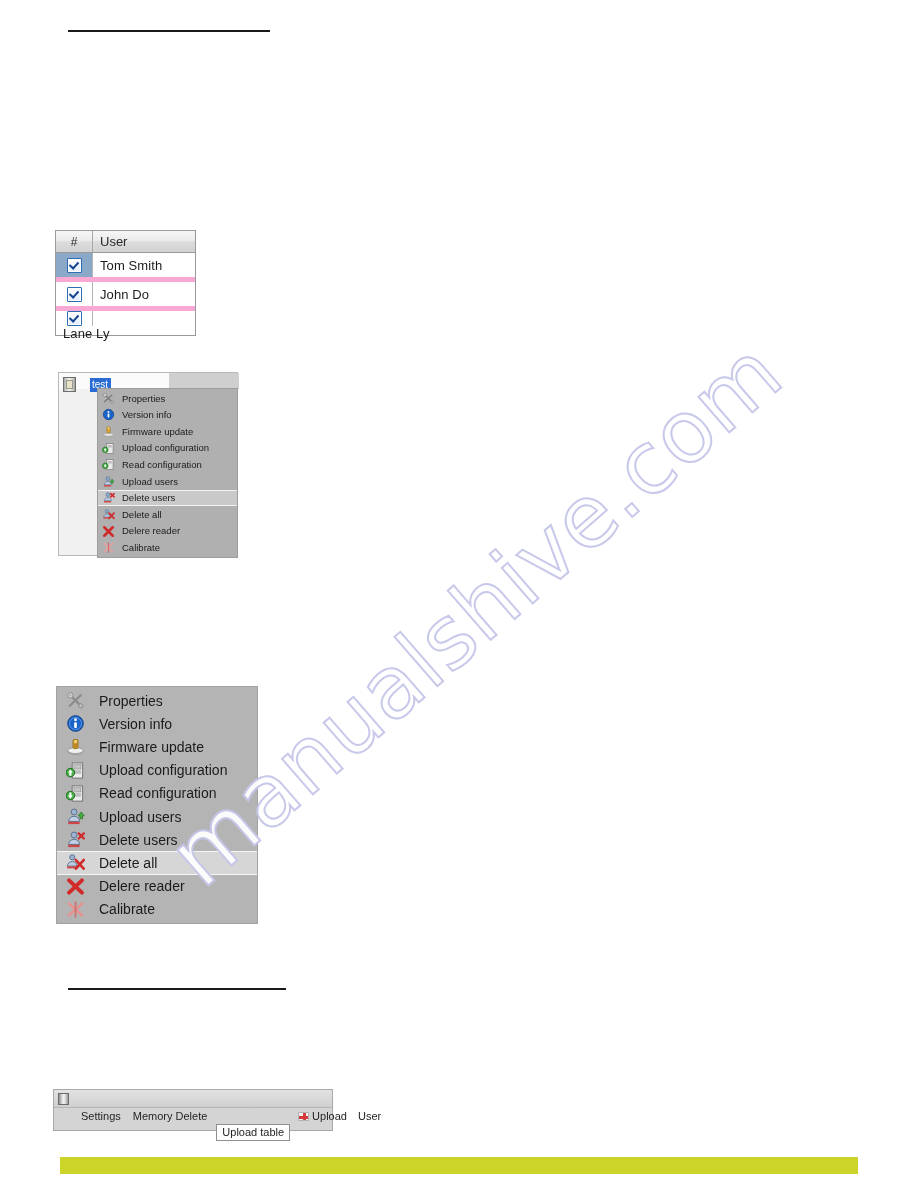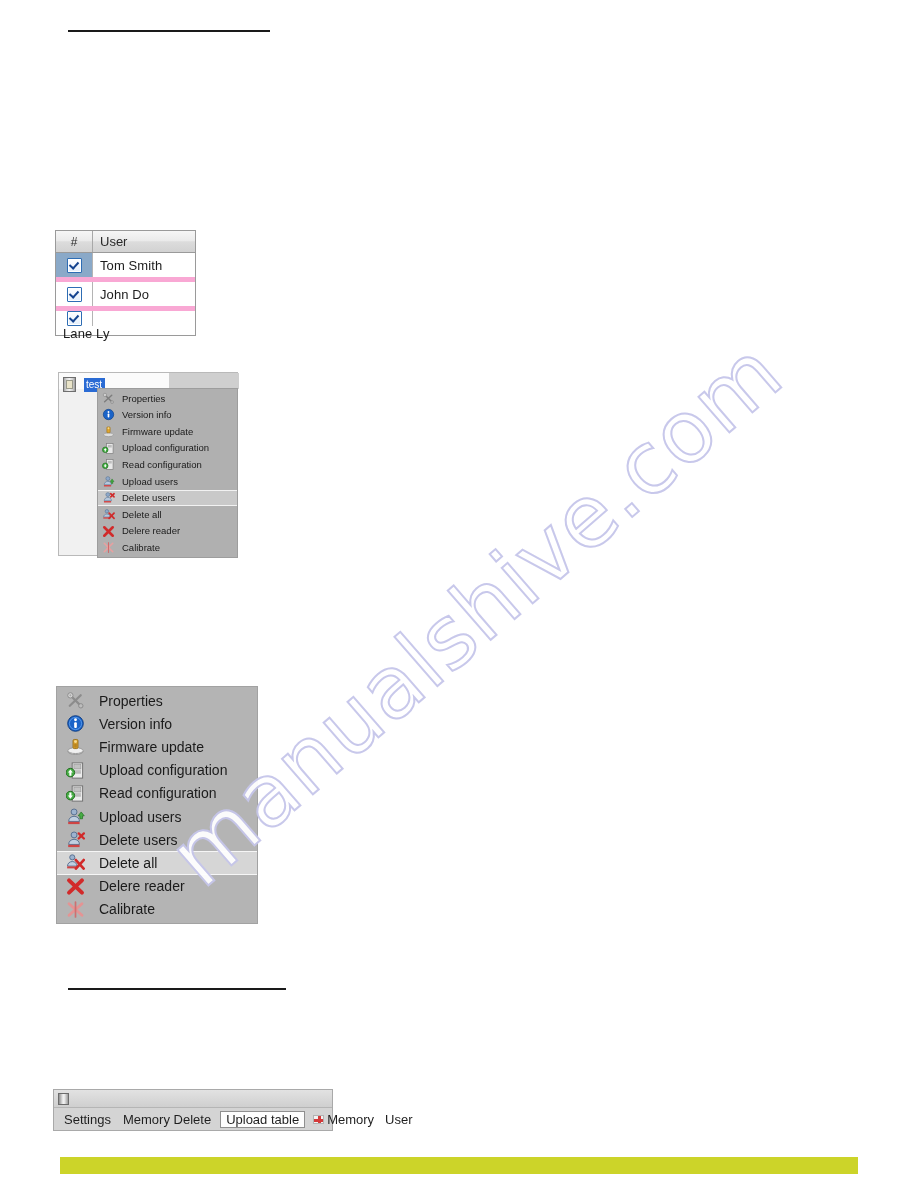--- a/index.html
+++ b/index.html
@@ -165,21 +165,21 @@
   }
   #small-window .sw-tab-rest {
     flex: 1;
     background: #cfcfcf;
   }
   #small-window .sw-devicerow {
     position: absolute;
     left: 4px; top: 4px;
     display: flex;
     align-items: center;
-    gap: 8px;
+    gap: 14px;
   }
   .sw-dev-icon {
     width: 13px; height: 15px;
     background: linear-gradient(to right,#a8a8a8 0%,#dcdcdc 25%,#f2f2f2 50%,#cfcfcf 80%,#9a9a9a 100%);
     border: 1px solid #6e6e6e;
     box-sizing: border-box;
     position: relative;
   }
   .sw-dev-icon::after {
     content:"";
@@ -293,25 +293,25 @@
     padding-left: 4px;
   }
   .bw-title-icon {
     width: 11px; height: 12px;
     background: linear-gradient(to right,#8f8f8f,#e6e6e6 40%,#f5f5f5 55%,#9c9c9c);
     border: 1px solid #6b6b6b;
     box-sizing: border-box;
   }
   #bottom-window .bw-menubar {
     display: flex;
-    align-items: center;
+    align-items: flex-start;
     height: 23px;
     gap: 0;
-    padding-left: 4px;
-    font-size: 13px;
+    padding-left: 21px;
+    font-size: 11px;
     color: #1f1f1f;
   }
   .bw-mi {
     padding: 2px 6px;
     line-height: 13px;
     white-space: nowrap;
   }
   .bw-mi.boxed {
     background: #fdfdfd;
     border: 1px solid #8f8f8f;
@@ -671,17 +671,17 @@
 <div id="bottom-window">
   <div class="bw-titlebar">
     <span class="bw-title-icon"></span>
   </div>
   <div class="bw-menubar">
     <span class="bw-mi">Settings</span>
     <span class="bw-mi">Memory Delete</span>
     <span class="bw-mi boxed">Upload table</span>
     <span class="bw-lang">
       <span class="bw-flag"></span>
-      <span>Memory</span>
+      <span>Upload</span>
     </span>
     <span class="bw-mi">User</span>
   </div>
 </div>
 
 </body></html>

